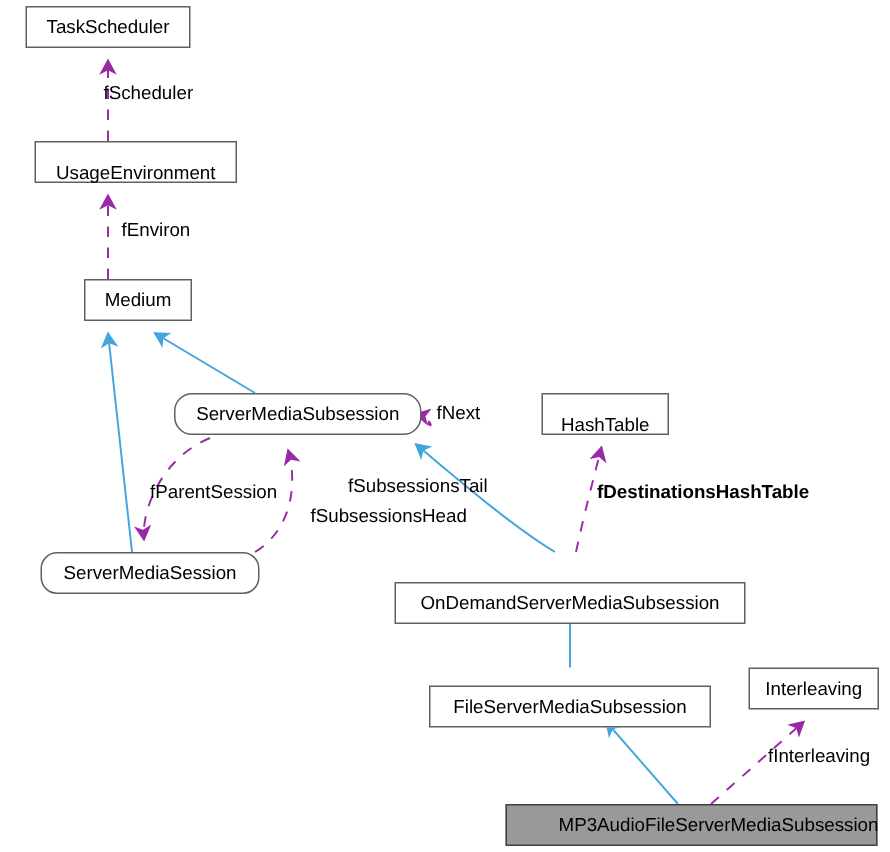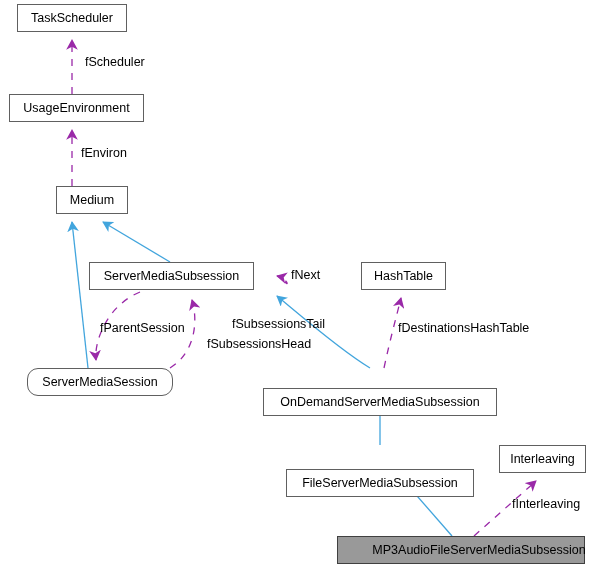--- a/index.html
+++ b/index.html
@@ -117,52 +117,52 @@
 
     <g>
       <path d="M 474 536 L 536 481" stroke="#9a29a8" stroke-width="1.3" fill="none" stroke-dasharray="7,7" marker-end="url(#arrow-purple)"></path>
     </g>
   </svg>
 
   <div id="node-layer">
       <div class="node" style="left: 17px; top: 4px; width: 110px; height: 28px;">
         <span>TaskScheduler</span>
       </div>
-      <div class="node" style="left: 9px; top: 94px; width: 135px; height: 28px;">
+      <div class="node" style="left: 23px; top: 94px; width: 135px; height: 28px; align-items: flex-end;">
         <span>UsageEnvironment</span>
       </div>
       <div class="node" style="left: 36px; top: 186px; width: 72px; height: 28px; margin-left: 20px;">
         <span>Medium</span>
       </div>
-      <div class="node" style="left: 89px; top: 262px; width: 165px; height: 28px;">
+      <div class="node" style="left: 116px; top: 262px; width: 165px; height: 28px; border-radius: 12px;">
         <span>ServerMediaSubsession</span>
       </div>
-      <div class="node" style="left: 361px; top: 262px; width: 85px; height: 28px;">
+      <div class="node" style="left: 361px; top: 262px; width: 85px; height: 28px; align-items: flex-end;">
         <span>HashTable</span>
       </div>
       <div class="node" style="left: 27px; top: 368px; width: 146px; height: 28px; border-radius: 11px;">
         <span>ServerMediaSession</span>
       </div>
       <div class="node" style="left: 263px; top: 368px; width: 234px; height: 28px; margin-top: 20px;">
         <span>OnDemandServerMediaSubsession</span>
       </div>
-      <div class="node" style="left: 286px; top: 469px; width: 188px; height: 28px;">
+      <div class="node" style="left: 286px; top: 457px; width: 188px; height: 28px;">
         <span>FileServerMediaSubsession</span>
       </div>
       <div class="node" style="left: 499px; top: 445px; width: 87px; height: 28px; justify-content: center;">
         <span>Interleaving</span>
       </div>
       <div class="node highlight" style="left: 337px; top: 536px; width: 248px; height: 28px;">
         <span>MP3AudioFileServerMediaSubsession</span>
       </div>
     </div>
   <div id="label-layer">
-      <div class="edge-label" style="left: 69px; top: 55px; margin-left: 16px;">fScheduler</div>
+      <div class="edge-label" style="left: 69px; top: 55px;">fScheduler</div>
       <div class="edge-label" style="left: 69px; top: 146px; margin-left: 12px;">fEnviron</div>
       <div class="edge-label" style="left: 291px; top: 268px;">fNext</div>
       <div class="edge-label" style="left: 100px; top: 321px;">fParentSession</div>
       <div class="edge-label" style="left: 207px; top: 313px; margin-top: 24px;">fSubsessionsHead</div>
       <div class="edge-label" style="left: 211px; top: 317px; margin-left: 21px;">fSubsessionsTail</div>
-      <div class="edge-label" style="left: 398px; top: 321px;">fDestinationsHashTable</div>
+      <div class="edge-label" style="left: 398px; top: 321px; font-weight: bold;">fDestinationsHashTable</div>
       <div class="edge-label" style="left: 512px; top: 497px;">fInterleaving</div>
     </div>
 
 </div>
 
 </body></html>

